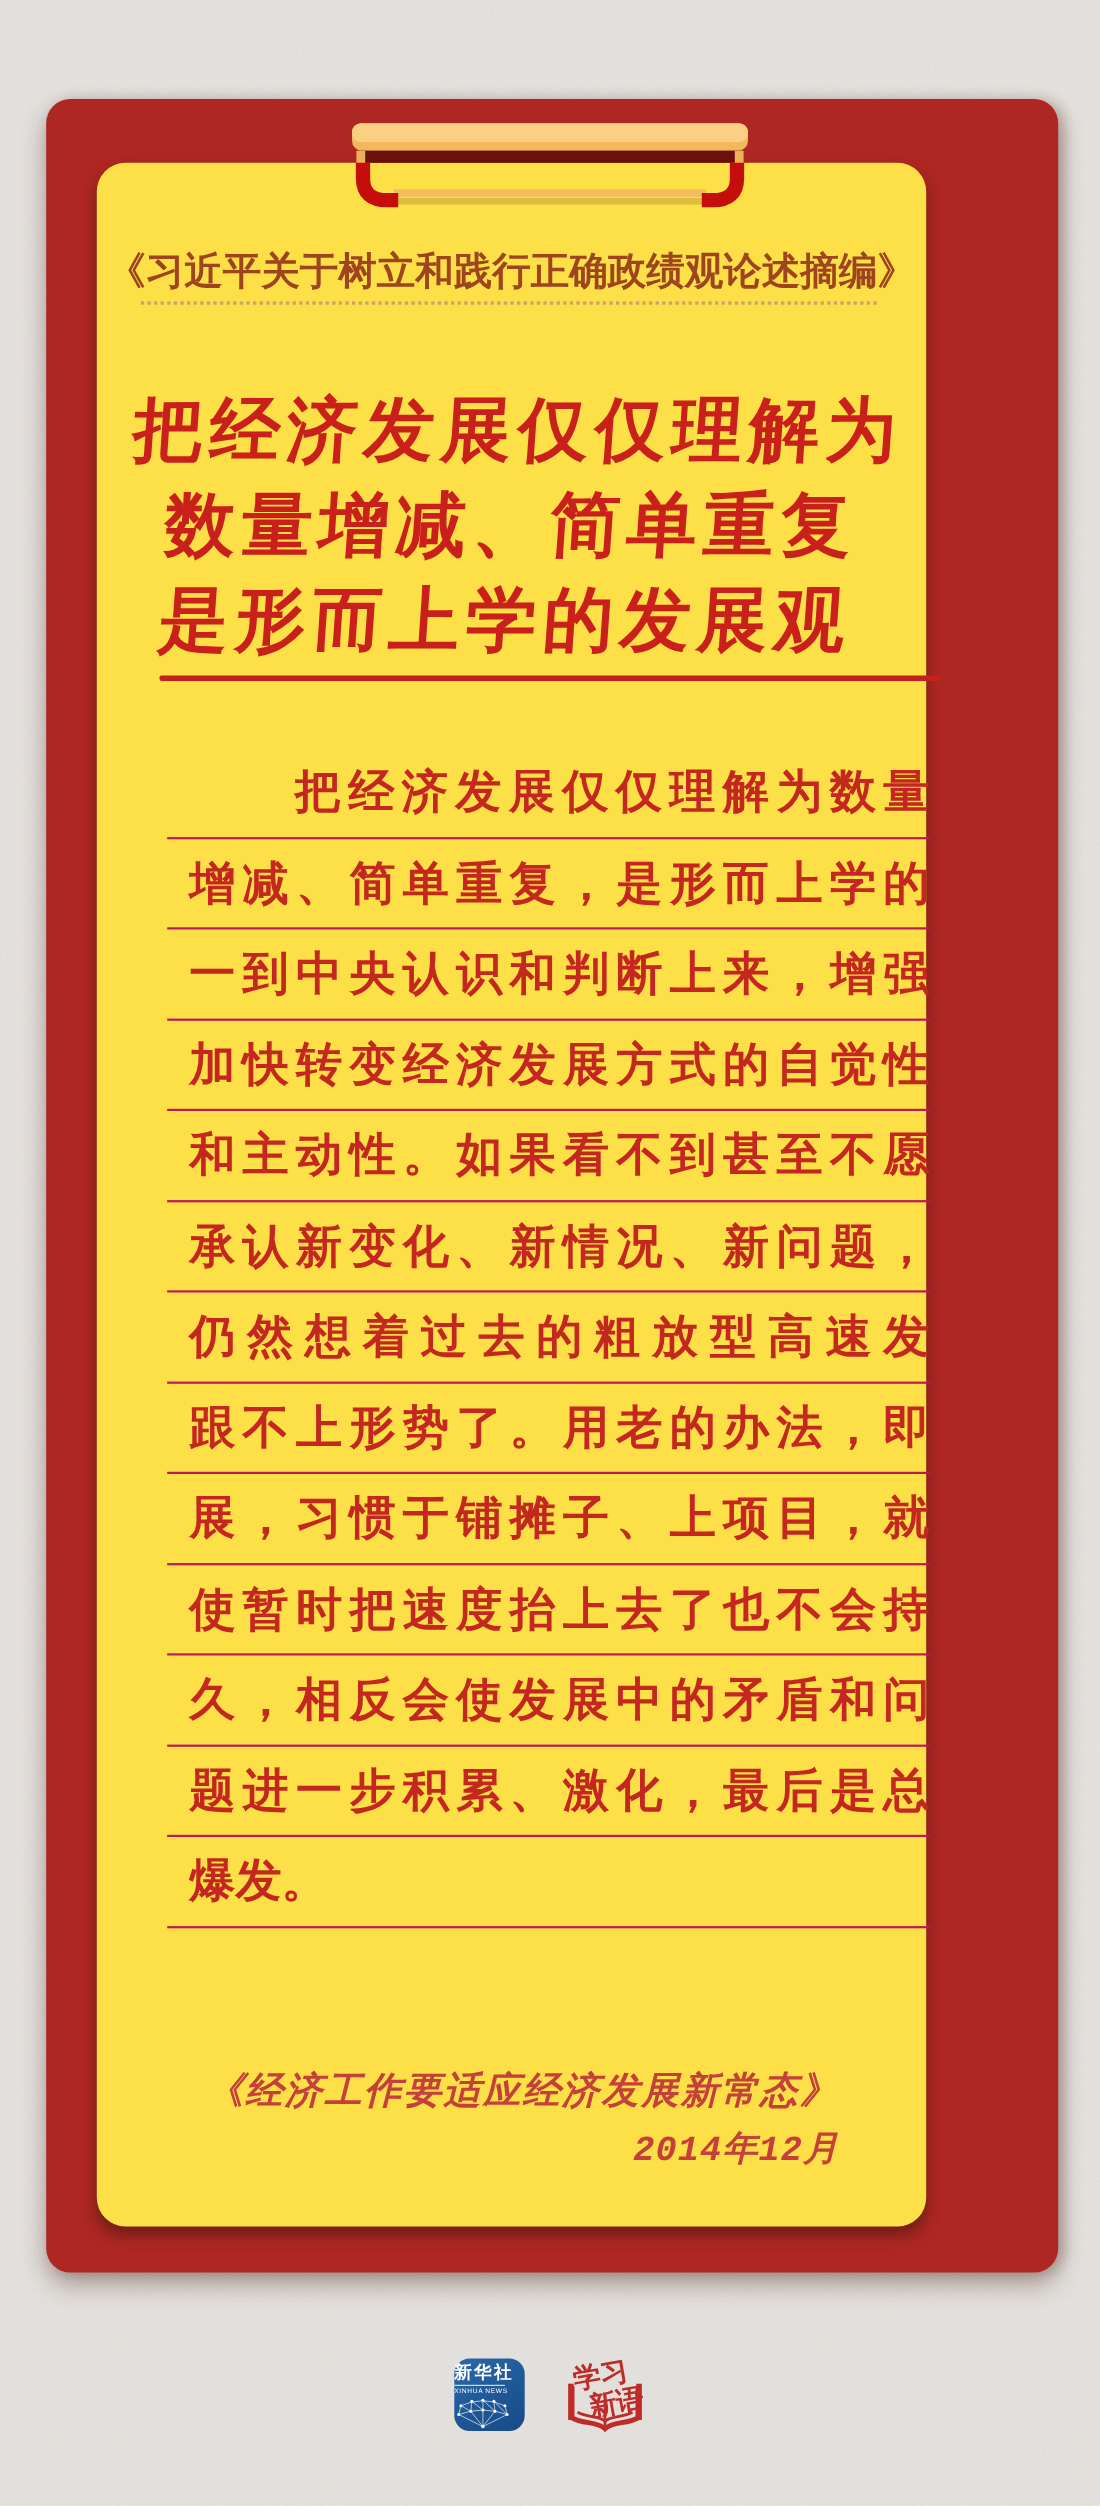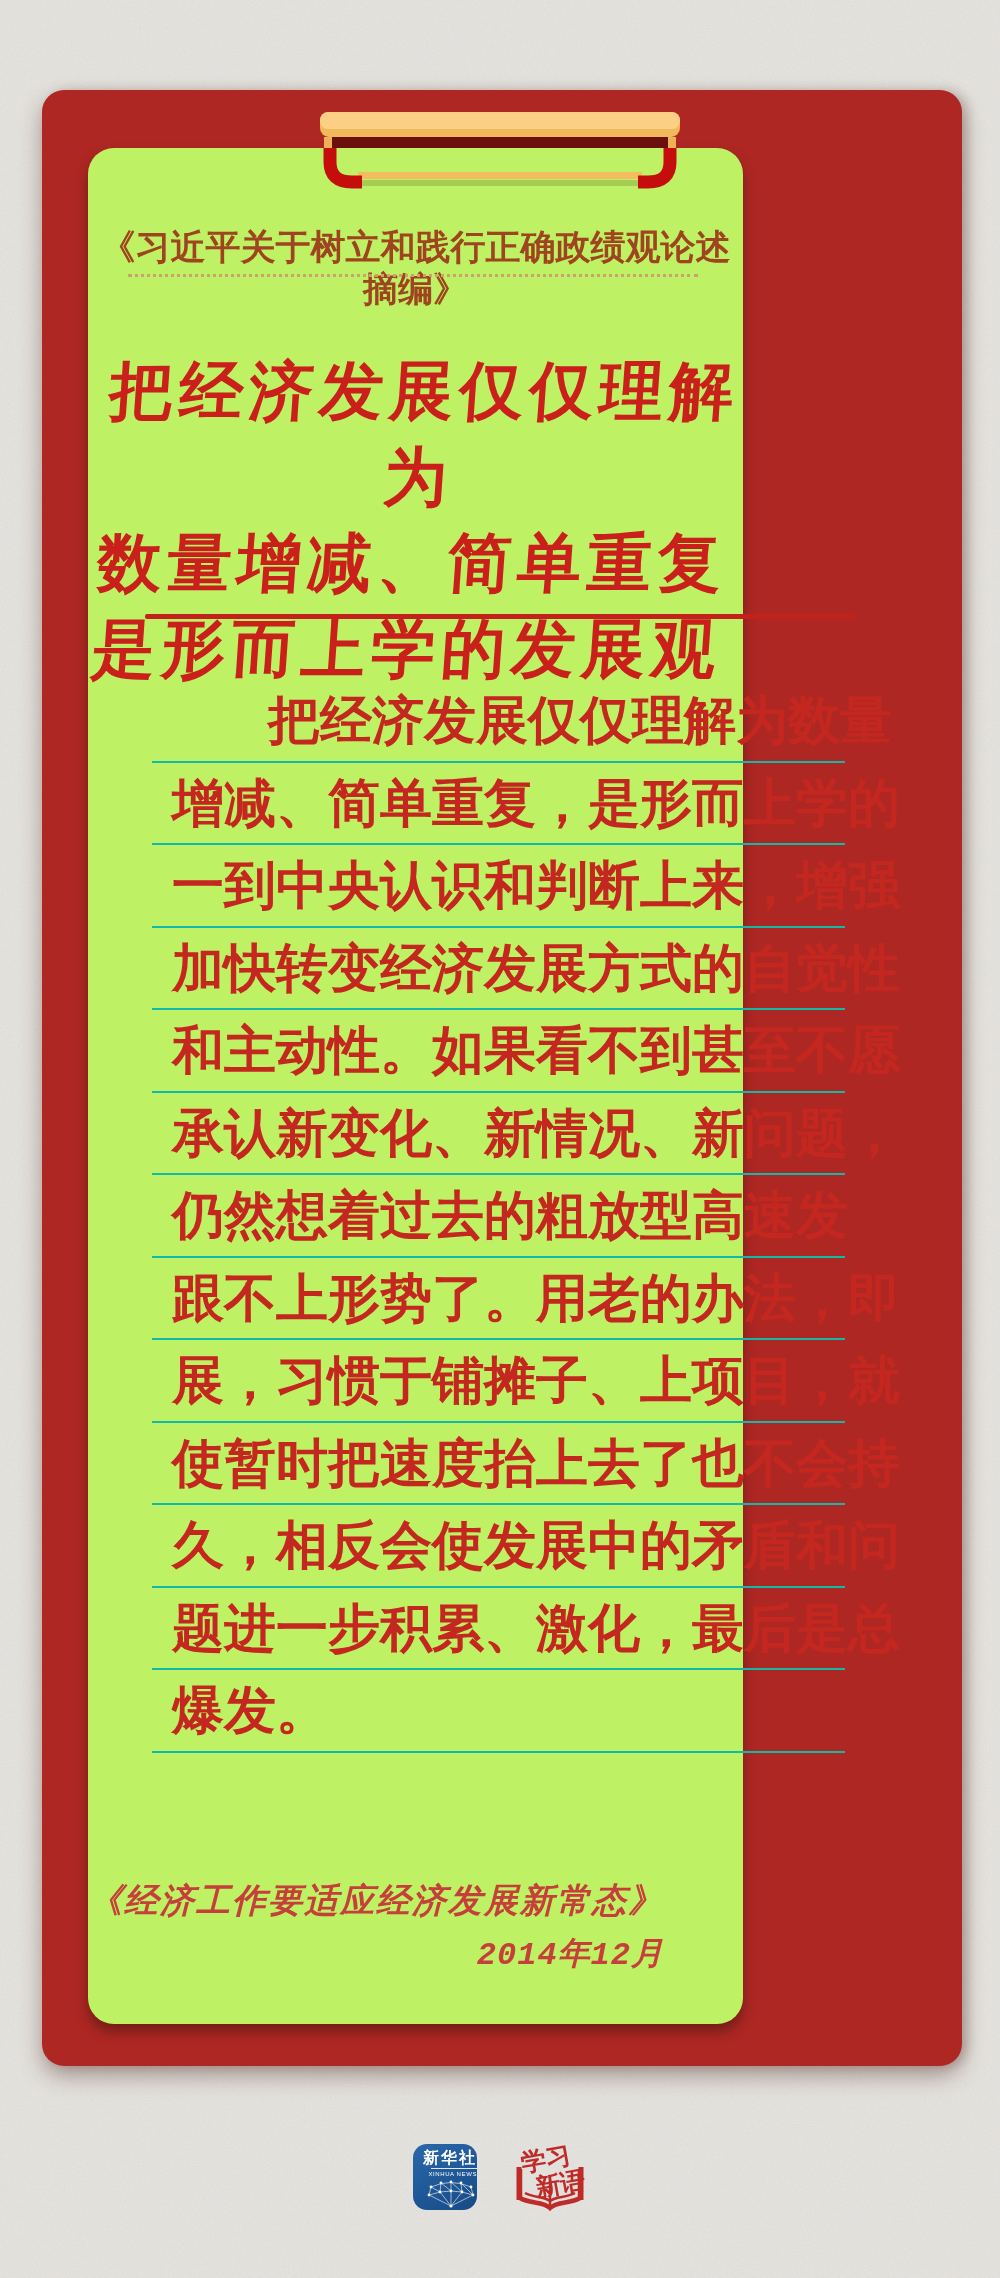--- a/index.html
+++ b/index.html
@@ -2,57 +2,57 @@
 <html><head>
 <meta charset="utf-8">
 <style>
   html,body{margin:0;padding:0;}
   body{font-family:"Liberation Sans", sans-serif;}
   .stage{position:relative;width:1000px;height:2278px;background:#e7e5e1;overflow:hidden;}
   .grain{position:absolute;left:0;top:0;z-index:0;}
   .board{position:absolute;left:42px;top:90px;width:920px;height:1976px;
          background:#ae2723;border-radius:22px;z-index:1;
          box-shadow:0 10px 22px rgba(70,25,15,.38), 6px 0 10px rgba(70,25,15,.18);}
-  .paper{position:absolute;left:88px;top:148px;width:655px;height:1876px;
-         background:#bef264;border-radius:26px;z-index:2;
+  .paper{position:absolute;left:88px;top:148px;width:754px;height:1876px;
+         background:#fde047;border-radius:26px;z-index:2;
          box-shadow:0 8px 12px rgba(60,22,12,.5);}
   .clip{position:absolute;left:300px;top:100px;z-index:4;}
 
   .series-title{position:absolute;top:78px;left:0;width:100%;text-align:center;
          font-size:35px;font-weight:bold;color:#9e441f;letter-spacing:0px;line-height:42px;}
   .series-divider{position:absolute;top:112px;left:40px;right:45px;height:14px;
          border-bottom:3px dotted #cda06f;}
 
   .headline{position:absolute;top:200px;left:0;width:100%;text-align:center;
          color:#c9201c;font-weight:900;font-size:64px;line-height:86px;letter-spacing:6px;
          transform:skewX(-4deg);}
   .headline-divider{position:absolute;top:466px;left:57px;width:710px;height:5px;
          background:#c2211c;border-radius:2px;}
 
   .quote-body{position:absolute;top:532px;left:64px;width:693px;}
   .quote-body .line{box-sizing:border-box;height:82.5px;line-height:80px;
-         border-bottom:2px solid #14b8a6;
-         font-size:52px;font-weight:bold;color:#c3271f;
+         border-bottom:2px solid #be185d;
+         font-size:42px;font-weight:bold;color:#c3271f;
          padding-left:20px;text-align:justify;text-align-last:justify;
          white-space:nowrap;overflow:visible;}
   .quote-body .line.first{padding-left:116px;}
   .quote-body .line.last{text-align-last:left;}
 
   .quote-source{position:absolute;top:1730px;right:79px;
          font-family:"Liberation Serif", serif;font-style:italic;
          font-size:34px;font-weight:bold;color:#c5403a;letter-spacing:2px;}
   .quote-date{position:absolute;top:1784px;right:79px;
          font-family:Liberation Mono, monospace;font-style:italic;
          font-size:32px;font-weight:bold;color:#c5403a;letter-spacing:1px;}
 
   .logos{position:absolute;left:0;top:2140px;width:100%;display:flex;
          justify-content:center;align-items:center;gap:36px;z-index:2;}
   .xinhua{width:64px;height:66px;border-radius:14px;
          background:linear-gradient(150deg,#2a68aa,#164a86);
-         display:flex;flex-direction:column;align-items:flex-end;padding-top:5px;box-sizing:border-box;}
+         display:flex;flex-direction:column;align-items:flex-start;padding-top:5px;box-sizing:border-box;}
   .xinhua .cn{color:#fff;font-weight:bold;font-size:16px;letter-spacing:2px;line-height:18px;}
   .xinhua .rule{width:46px;height:1px;background:rgba(255,255,255,.85);margin:1px 0 1px 0;}
   .xinhua .en{color:#fff;font-size:6px;letter-spacing:.6px;line-height:8px;}
 </style>
 </head>
 <body>
 
 <div class="stage">
 
   <svg class="grain" width="1000" height="2278">

